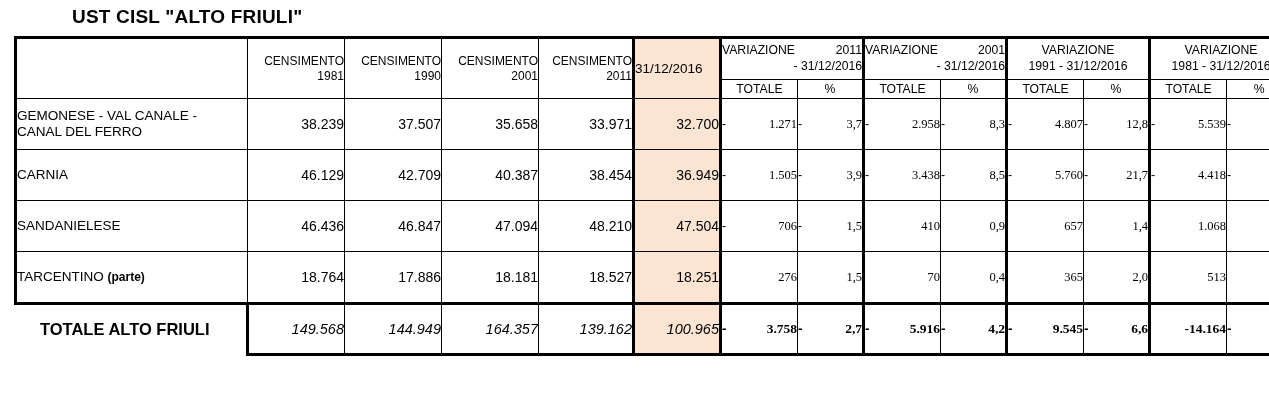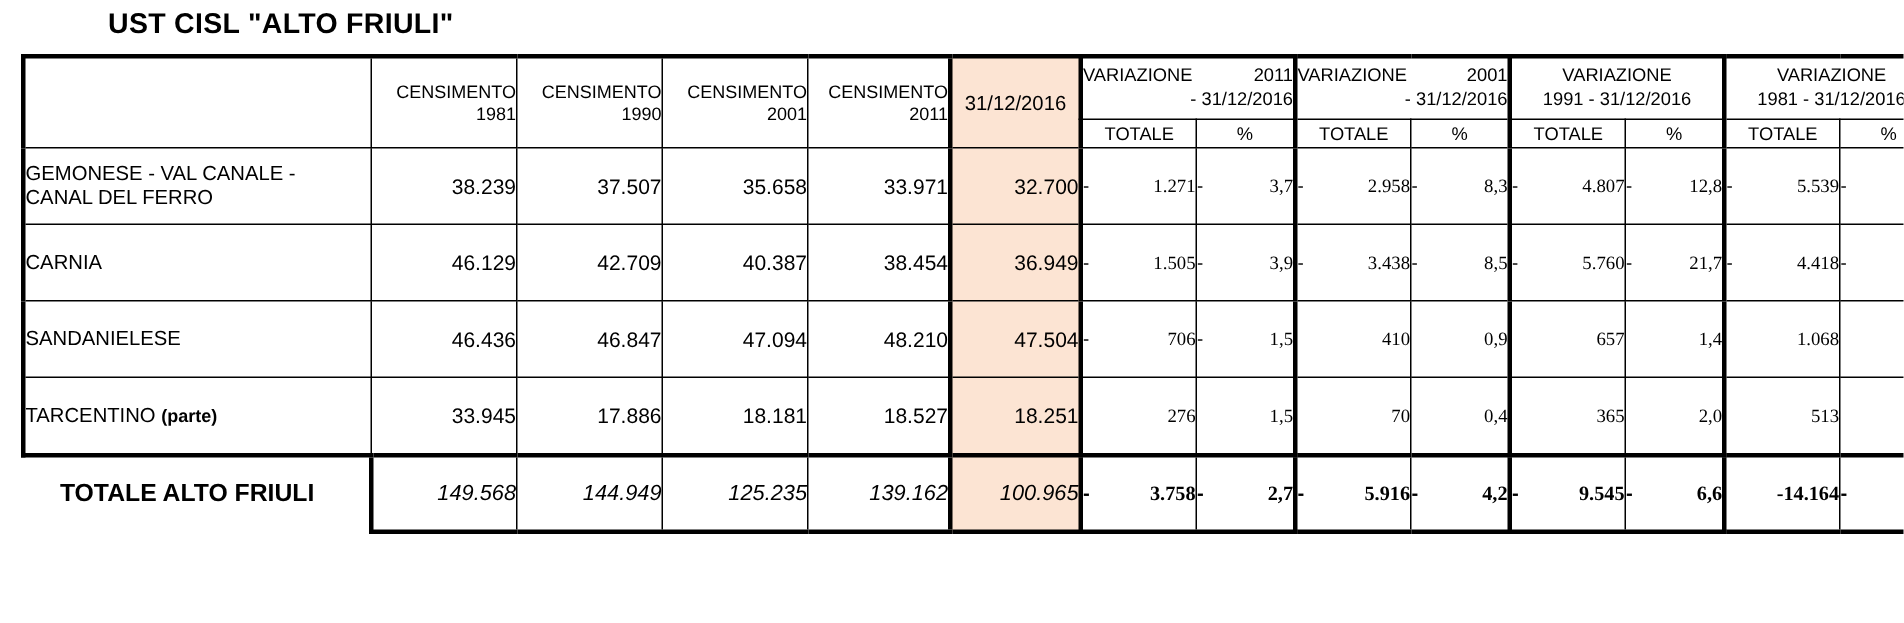--- a/index.html
+++ b/index.html
@@ -53,21 +53,21 @@
   .hdr-census {
     text-align: right;
     font-size: 12px;
     font-weight: bold;
     line-height: 1.25;
     height: 56px;
     padding: 2px 2px;
   }
   .hdr-highlight {
     background: #fce4d3;
-    text-align: center;
+    text-align: left;
     font-size: 13.5px;
     font-weight: bold;
     height: 56px;
   }
   .hdr-var {
     text-align: center;
     font-size: 12.2px;
     line-height: 1.3;
     height: 40px;
     padding: 2px 4px;
@@ -398,21 +398,21 @@
               <span class="val">2,3</span>
             </div>
         </td>
       </tr>
 
       <tr class="datarow">
         <td class="rowlabel outer-left outer-bottom">
           <span>TARCENTINO</span>
           <span class="small">(parte)</span>
         </td>
-        <td class="num outer-bottom">33.945</td>
+        <td class="num outer-bottom">18.764</td>
         <td class="num outer-bottom">17.886</td>
         <td class="num outer-bottom">18.181</td>
         <td class="num outer-bottom">18.527</td>
         <td class="num-hl thickline-l thickline-r outer-bottom">18.251</td>
         <td class="vnum outer-bottom">
           <div class="wrap">
               <span class="sign"></span>
               <span class="val">276</span>
             </div>
         </td>
@@ -457,21 +457,21 @@
               <span class="sign"></span>
               <span class="val">2,7</span>
             </div>
         </td>
       </tr>
 
       <tr class="totalrow">
         <td class="rowlabel" style="border:none;">TOTALE ALTO FRIULI</td>
         <td class="num outer-left outer-top outer-bottom">149.568</td>
         <td class="num outer-top outer-bottom">144.949</td>
-        <td class="num outer-top outer-bottom">125.235</td>
+        <td class="num outer-top outer-bottom">164.357</td>
         <td class="num outer-top outer-bottom">139.162</td>
         <td class="num-hl thickline-l thickline-r outer-top outer-bottom">100.965</td>
         <td class="vnum outer-top outer-bottom">
           <div class="wrap">
               <span class="sign">-</span>
               <span class="val">3.758</span>
             </div>
         </td>
         <td class="vnum thickline-r outer-top outer-bottom">
           <div class="wrap">

